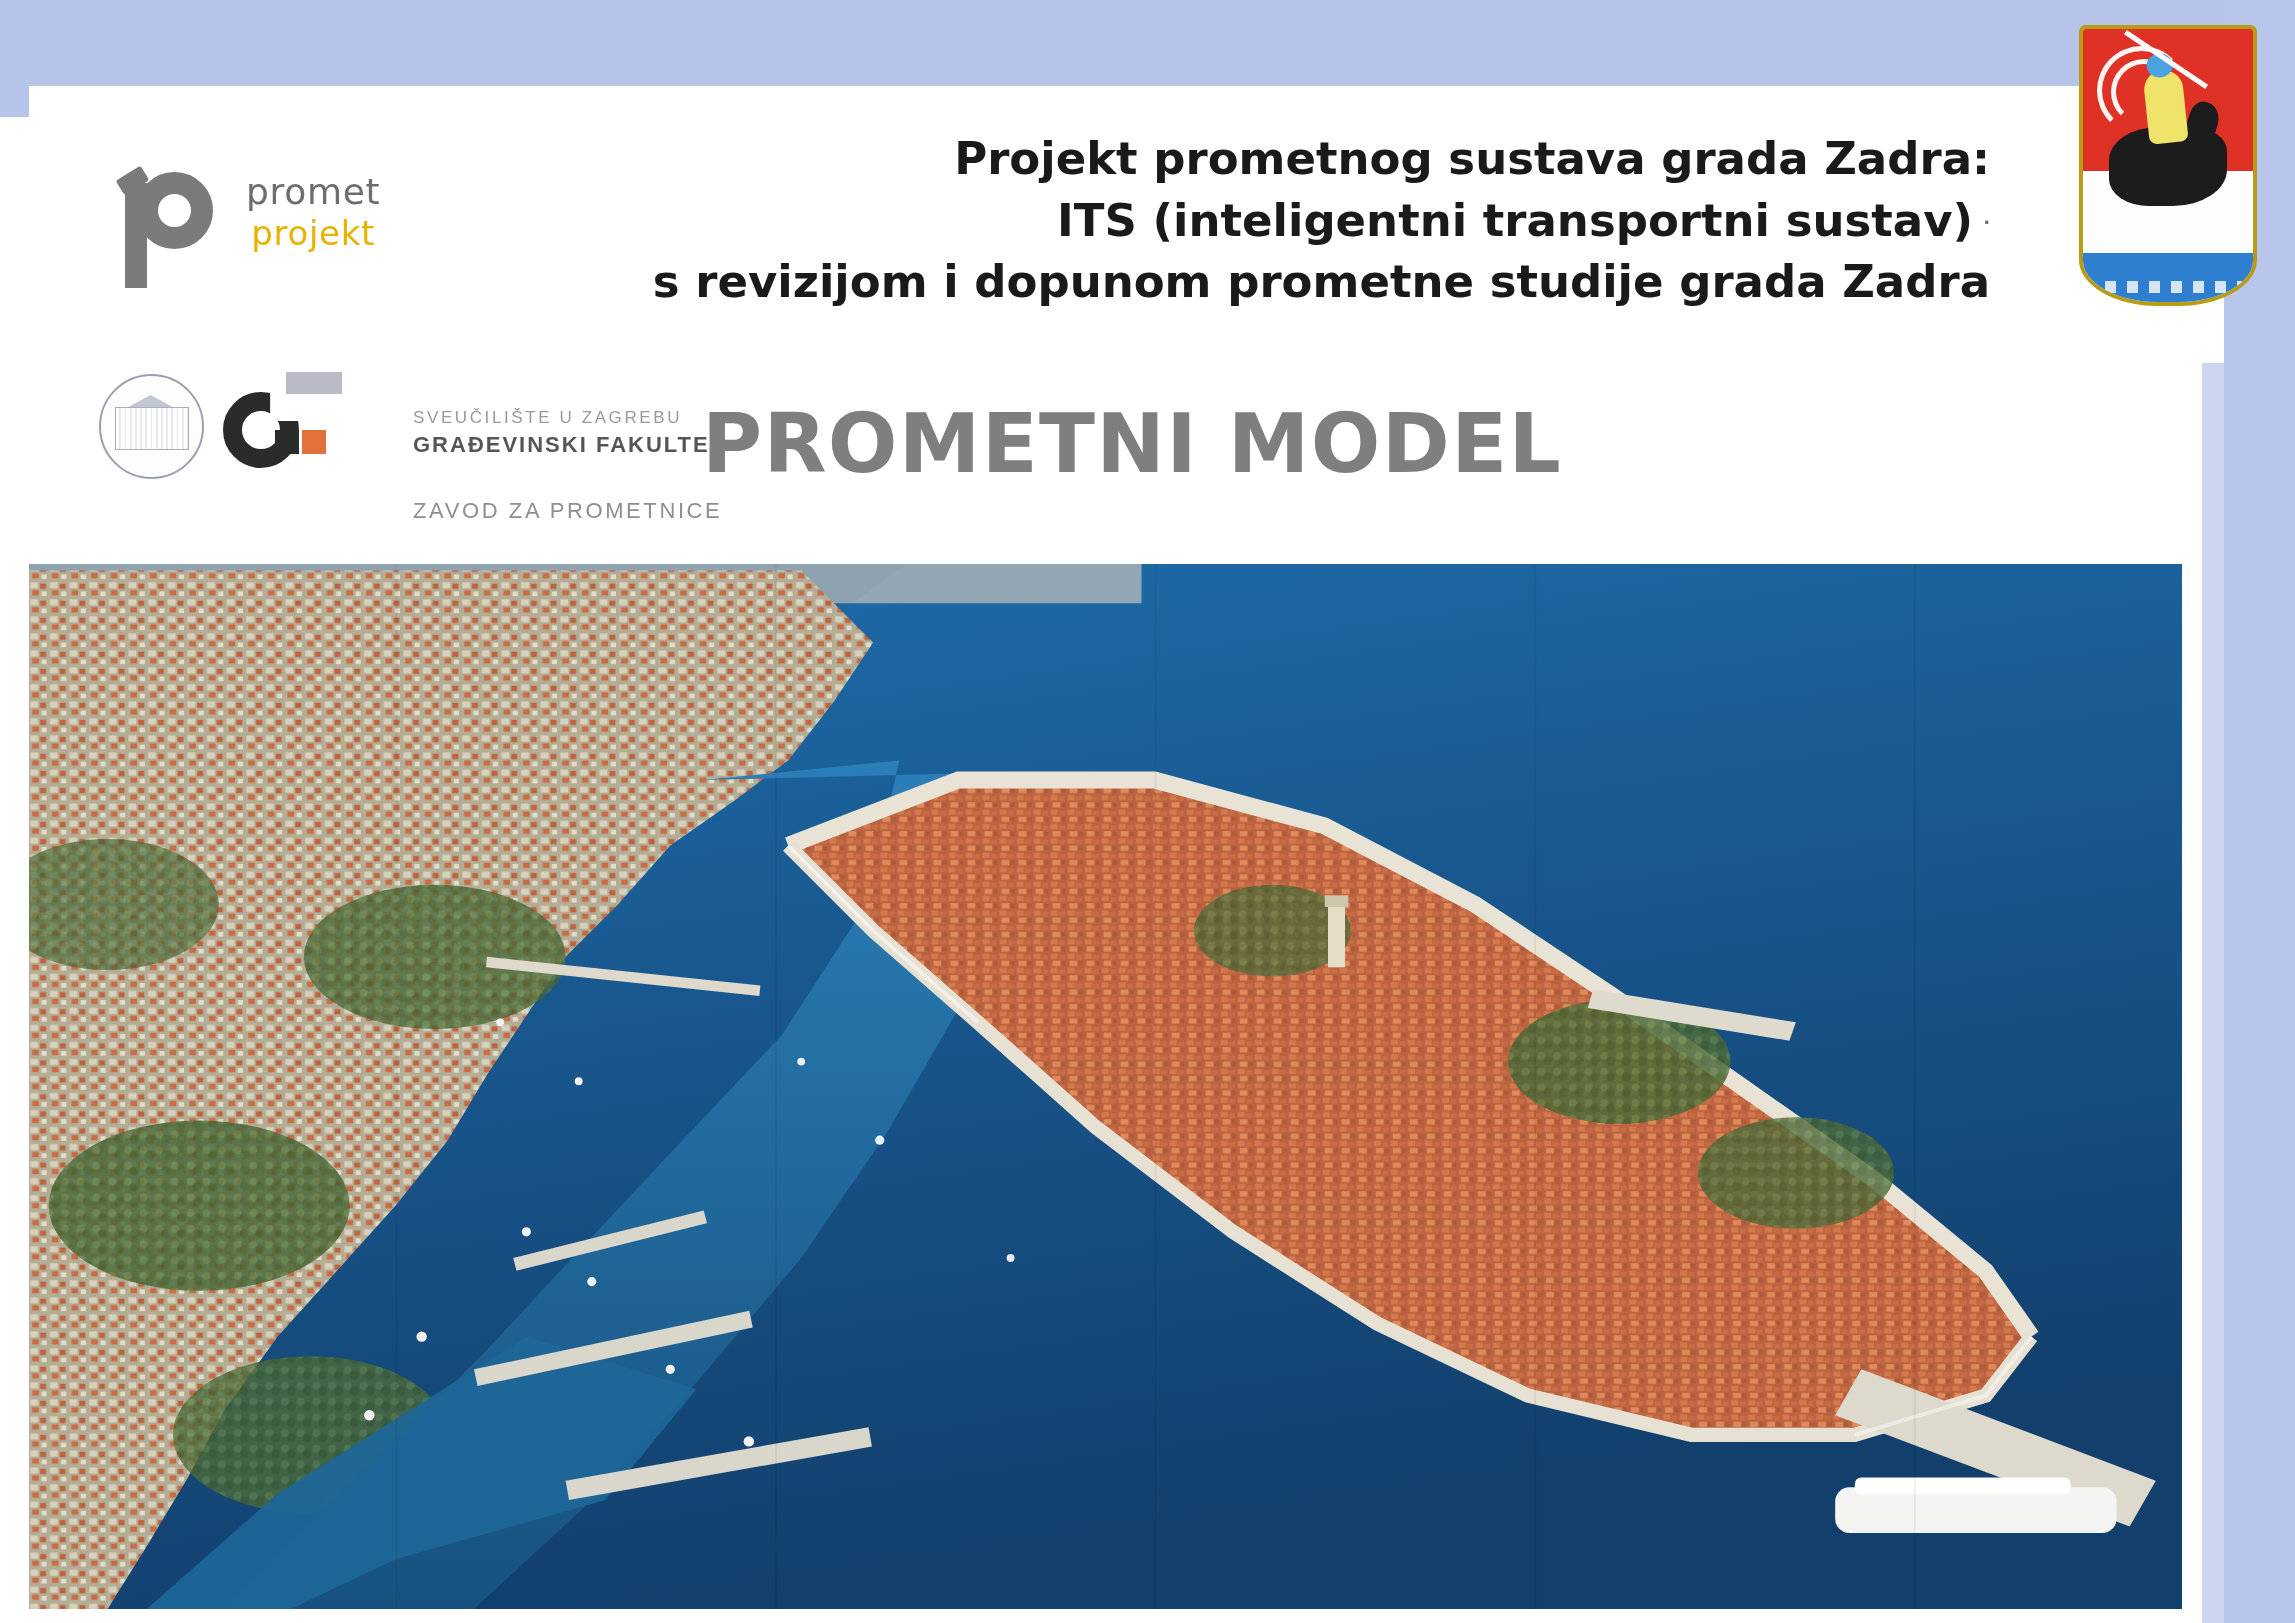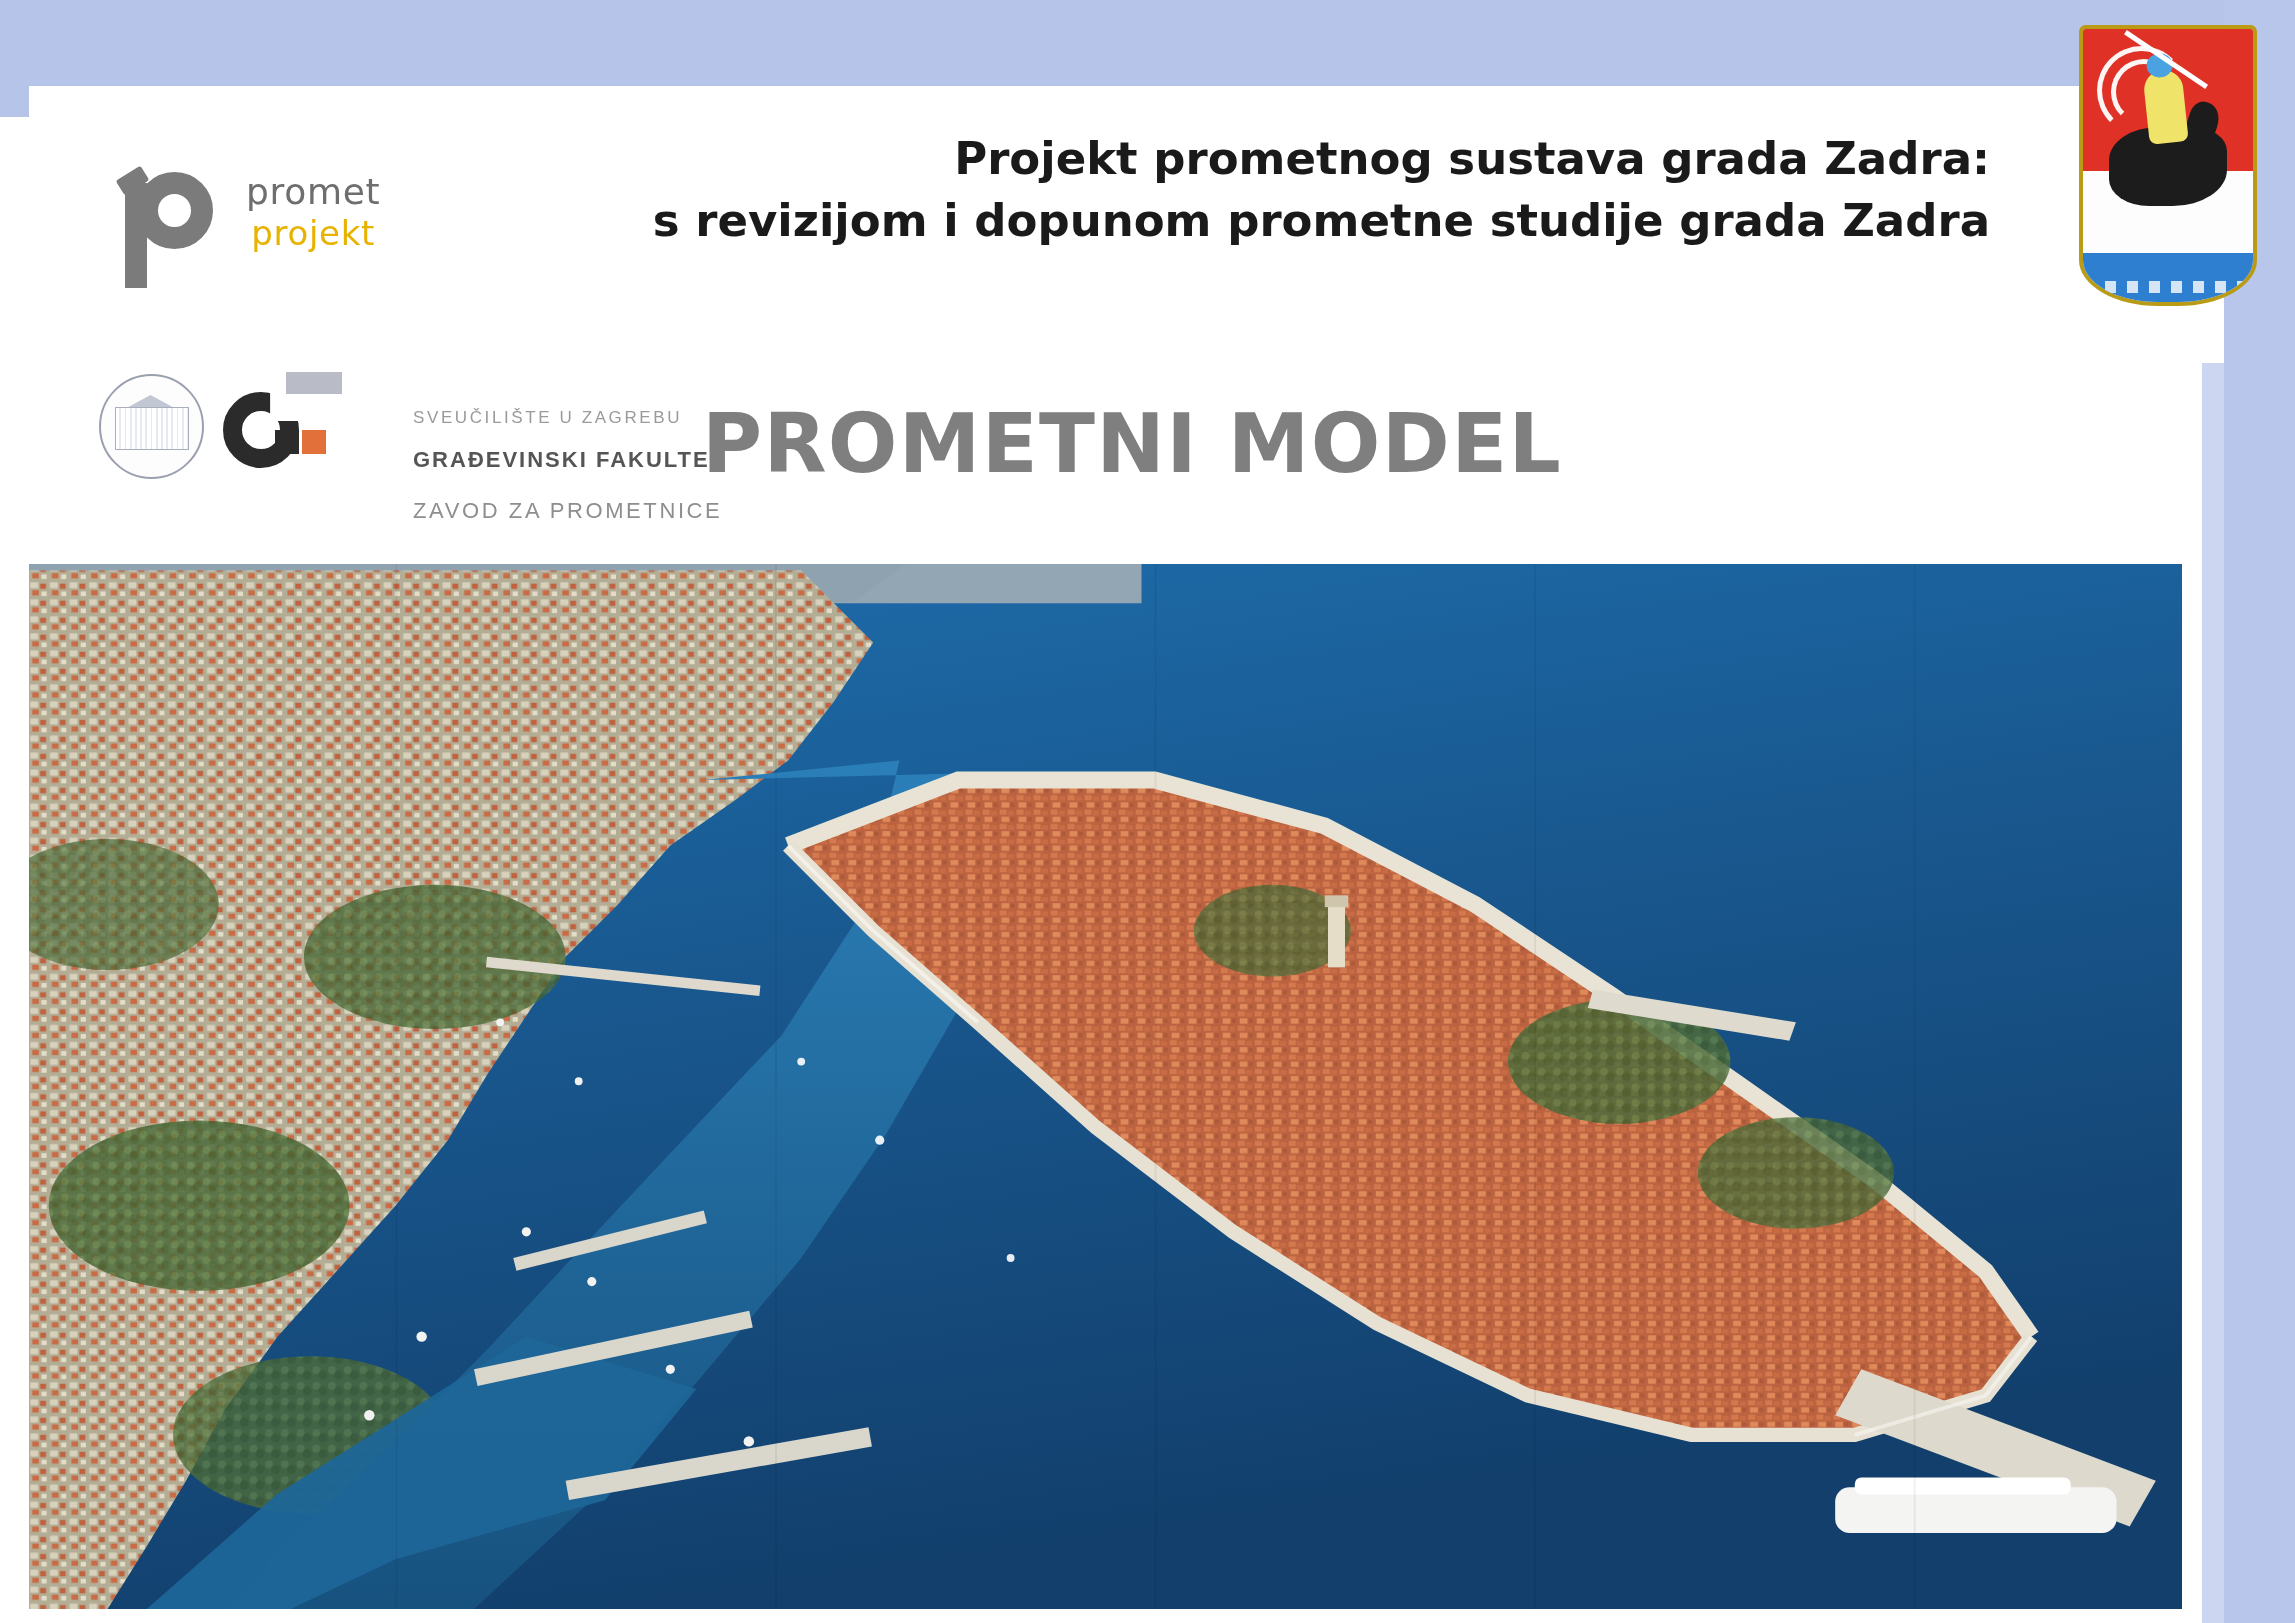--- a/index.html
+++ b/index.html
@@ -210,21 +210,21 @@
     position: absolute;
     left: 321px;
     top: 41px;
     width: 327px;
     color: #5c5c5c;
   }
   .fac-l1 {
     font-size: 17px;
     letter-spacing: 2.6px;
     color: #9a9a9a;
-    margin-bottom: 19px;
+    margin-bottom: 4px;
   }
   .fac-l2 {
     font-size: 22px;
     letter-spacing: 2px;
     font-weight: bold;
     color: #555555;
     margin-bottom: 19.6px;
   }
   .fac-l3 {
     position: absolute;
@@ -459,20 +459,23 @@
       <div class="crest-arcs"></div>
       <div class="crest-arcs2"></div>
       <div class="crest-horse"></div>
       <div class="crest-rider"></div>
       <div class="crest-lance"></div>
     </div>
   </div>
 
   <div class="title-block">
     <div class="title-line">Projekt prometnog sustava grada Zadra:</div>
+    <div class="title-line">
+      <span>ITS (inteligentni transportni sustav)</span><span class="tiny-mark">·</span>
+    </div>
     <div class="title-line">s revizijom i dopunom prometne studije grada Zadra</div>
   </div>
 
   <div class="doc-title">PROMETNI MODEL</div>
 
   <div class="photo">
     <svg viewBox="0 0 3290 1596" preserveAspectRatio="none">
       <defs>
         <linearGradient id="sea" x1="0" y1="0" x2="0.3" y2="1">
           <stop offset="0%" stop-color="#1e6fae"></stop>

